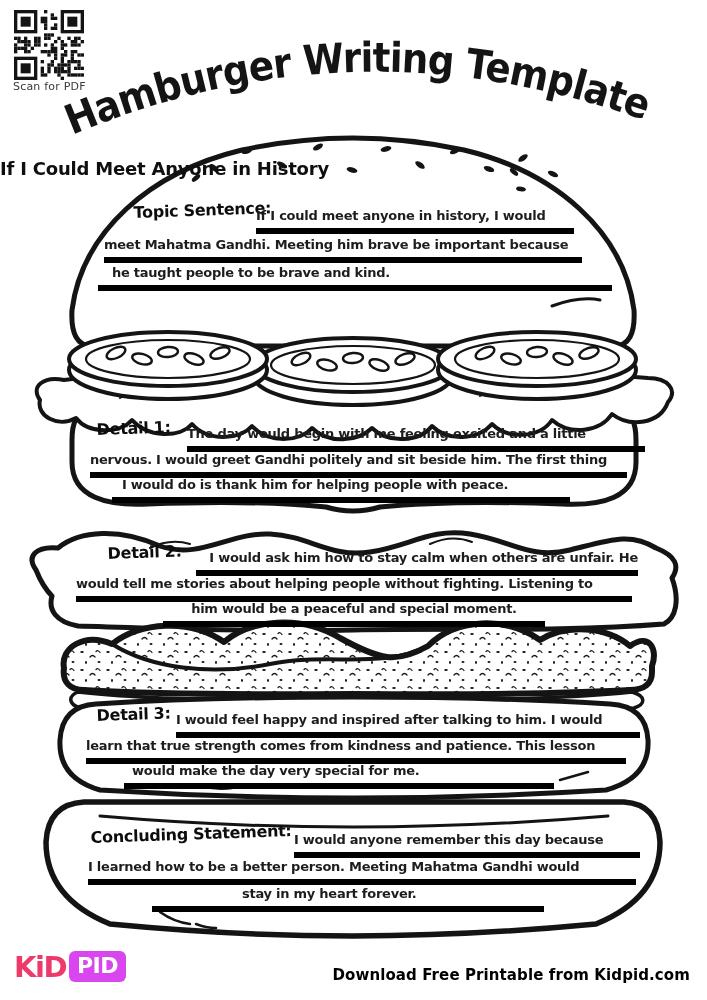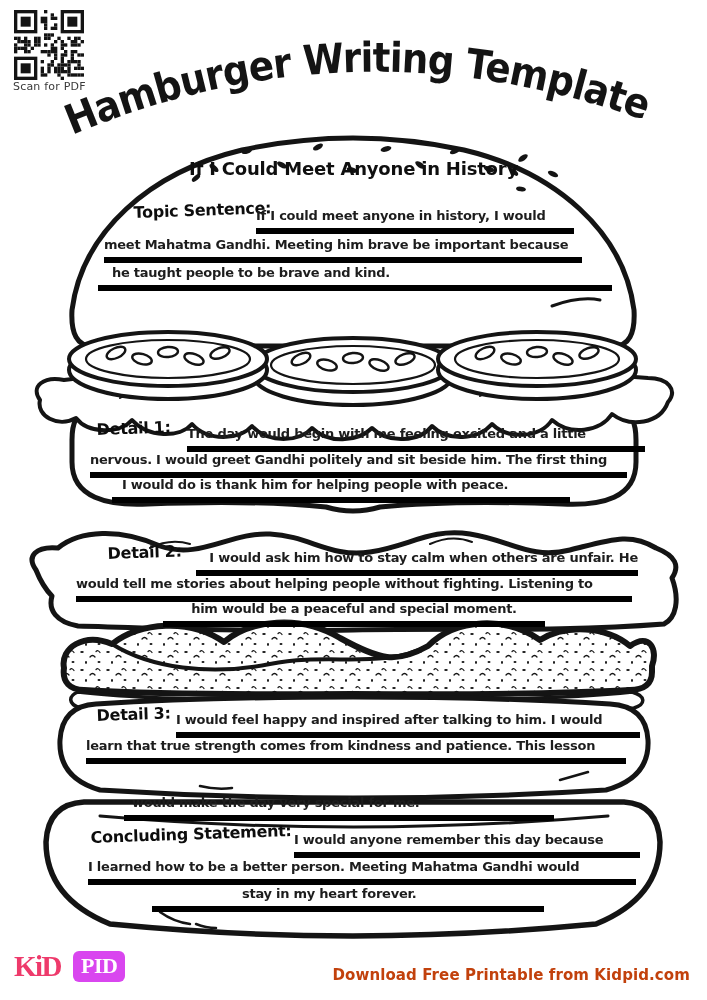--- a/index.html
+++ b/index.html
@@ -11,31 +11,31 @@
   .abs{position:absolute;}
   
   .qr-wrap{left:14px;top:10px;width:70px;}
   .qr-caption{left:13px;top:80px;font-size:11px;color:#3a3a3a;letter-spacing:.2px;white-space:nowrap;}
   
   .title-svg{left:0;top:0;width:707px;height:165px;pointer-events:none;}
   .title-svg text{font-family:"DejaVu Sans","Liberation Sans",sans-serif;font-weight:800;fill:#141414;}
   
   .burger-svg{left:0;top:0;width:707px;height:1000px;}
   
-  .burger-heading{left:0;right:0;top:158px;text-align:center;font-size:18px;font-weight:800;letter-spacing:-.2px;color:#0f0f0f;white-space:nowrap;}
+  .burger-heading{left:0;right:0;top:158px;font-size:18px;font-weight:800;letter-spacing:-.2px;color:#0f0f0f;white-space:nowrap;}
   
   .lbl{font-size:16px;font-weight:800;letter-spacing:-.3px;transform:rotate(-2deg);transform-origin:left bottom;color:#0d0d0d;white-space:nowrap;}
   
   .ln{font-size:13px;font-weight:700;letter-spacing:-.25px;color:#1d1d1d;white-space:nowrap;border-bottom:6px solid #000000;padding-bottom:4px;height:16px;line-height:16px;overflow:visible;}
   
-  .logo-wrap{left:14px;top:951px;display:flex;align-items:center;gap:12px;font-family:Liberation Serif, serif;}
+  .logo-wrap{left:14px;top:951px;display:flex;align-items:flex-end;gap:3px;}
   .logo-kid{font-size:29px;font-weight:800;letter-spacing:-1.5px;color:#ee3a6b;line-height:1;}
   .logo-pid-box{background:#d946ef;border-radius:6px;padding:4px 8px 5px 8px;line-height:1;}
   .logo-pid{font-size:22px;font-weight:800;letter-spacing:-.5px;color:#ffffff;}
-  .download-text{right:17px;top:966px;font-size:15px;font-weight:700;letter-spacing:.1px;color:#c2410c;white-space:nowrap;}
+  .download-text{right:17px;top:966px;font-size:15px;font-weight:700;letter-spacing:.1px;color:#000000;white-space:nowrap;}
 </style>
 </head>
 <body>
 
 <svg class="abs qr-wrap" viewBox="0 0 65.1 65.1" width="70" height="70">
   <rect x="0" y="0" width="65.1" height="65.1" fill="#ffffff"></rect>
   <g id="qr-modules" fill="#141414">
       <rect x="27.9" y="0.0" width="3.1" height="3.1"></rect>
       <rect x="34.1" y="3.1" width="3.1" height="3.1"></rect>
       <rect x="24.8" y="6.2" width="3.1" height="3.1"></rect>
@@ -273,21 +273,21 @@
 <div class="abs ln" style="left:112px;top:477px;width:458px;text-indent:10px;">I would do is thank him for helping people with peace.</div>
 
 <div class="abs lbl" style="left:108px;top:544px;">Detail 2:</div>
 <div class="abs ln" style="left:196px;top:550px;width:442px;text-align:right;">I would ask him how to stay calm when others are unfair. He</div>
 <div class="abs ln" style="left:76px;top:576px;width:556px;">would tell me stories about helping people without fighting. Listening to</div>
 <div class="abs ln" style="left:163px;top:601px;width:382px;text-align:center;">him would be a peaceful and special moment.</div>
 
 <div class="abs lbl" style="left:97px;top:706px;">Detail 3:</div>
 <div class="abs ln" style="left:176px;top:712px;width:464px;">I would feel happy and inspired after talking to him. I would</div>
 <div class="abs ln" style="left:86px;top:738px;width:540px;">learn that true strength comes from kindness and patience. This lesson</div>
-<div class="abs ln" style="left:124px;top:763px;width:430px;text-indent:8px;margin-top:32px;">would make the day very special for me.</div>
+<div class="abs ln" style="left:124px;top:763px;width:430px;text-indent:8px;">would make the day very special for me.</div>
 
 <div class="abs lbl" style="left:91px;top:828px;">Concluding Statement:</div>
 <div class="abs ln" style="left:294px;top:832px;width:346px;">I would anyone remember this day because</div>
 <div class="abs ln" style="left:88px;top:859px;width:548px;">I learned how to be a better person. Meeting Mahatma Gandhi would</div>
 <div class="abs ln" style="left:152px;top:886px;width:392px;text-indent:90px;">stay in my heart forever.</div>
 
 <div class="abs logo-wrap">
   <span class="logo-kid">KiD</span>
   <span class="logo-pid-box">
     <span class="logo-pid">PID</span>

